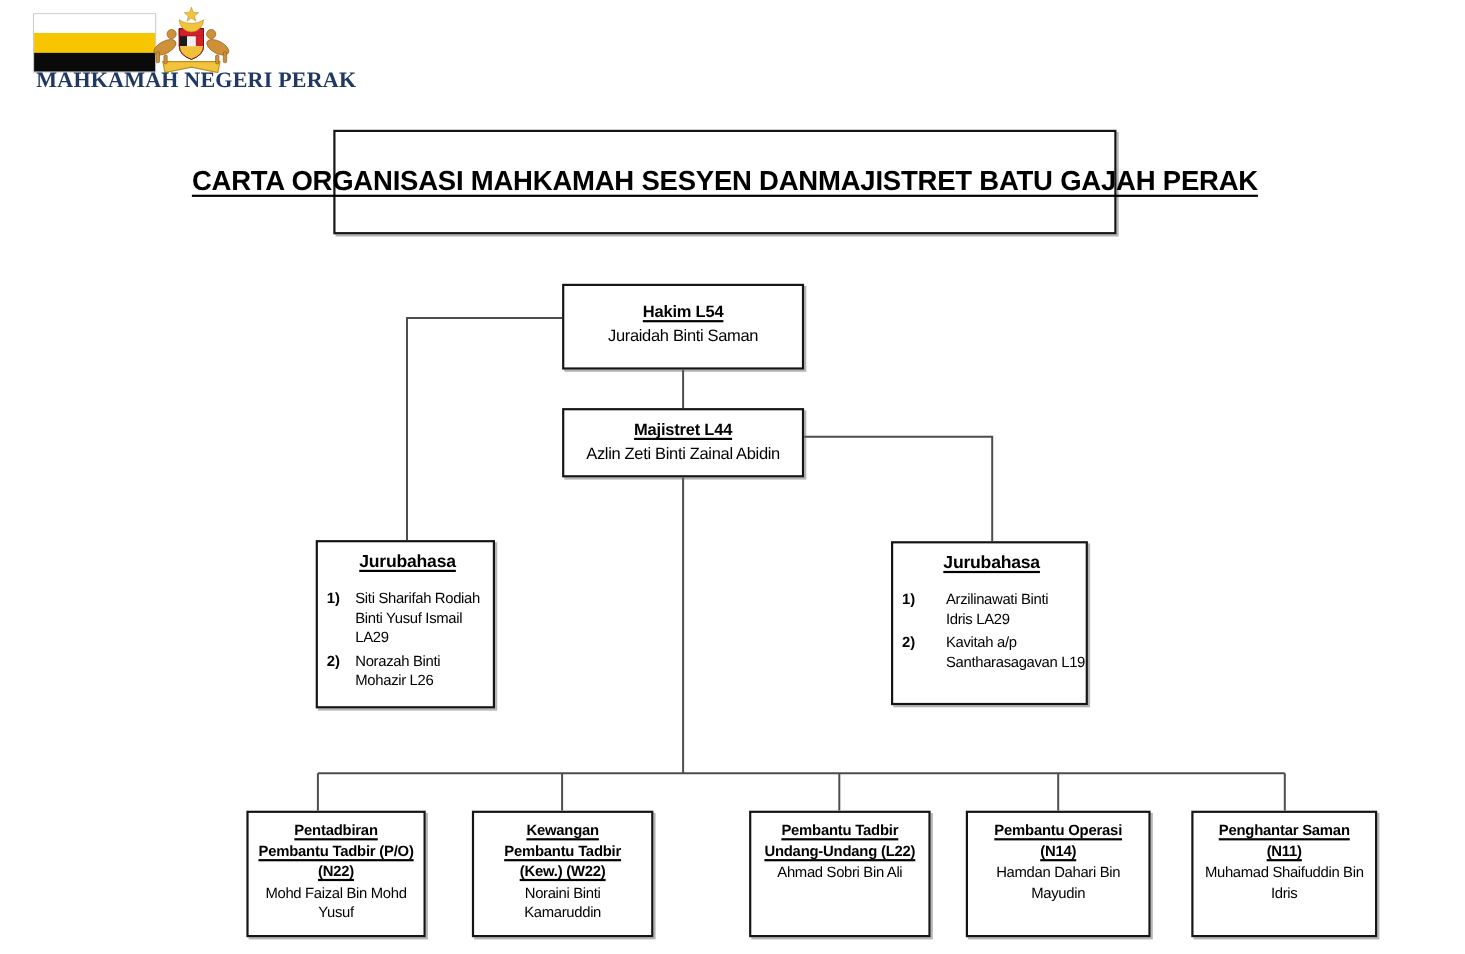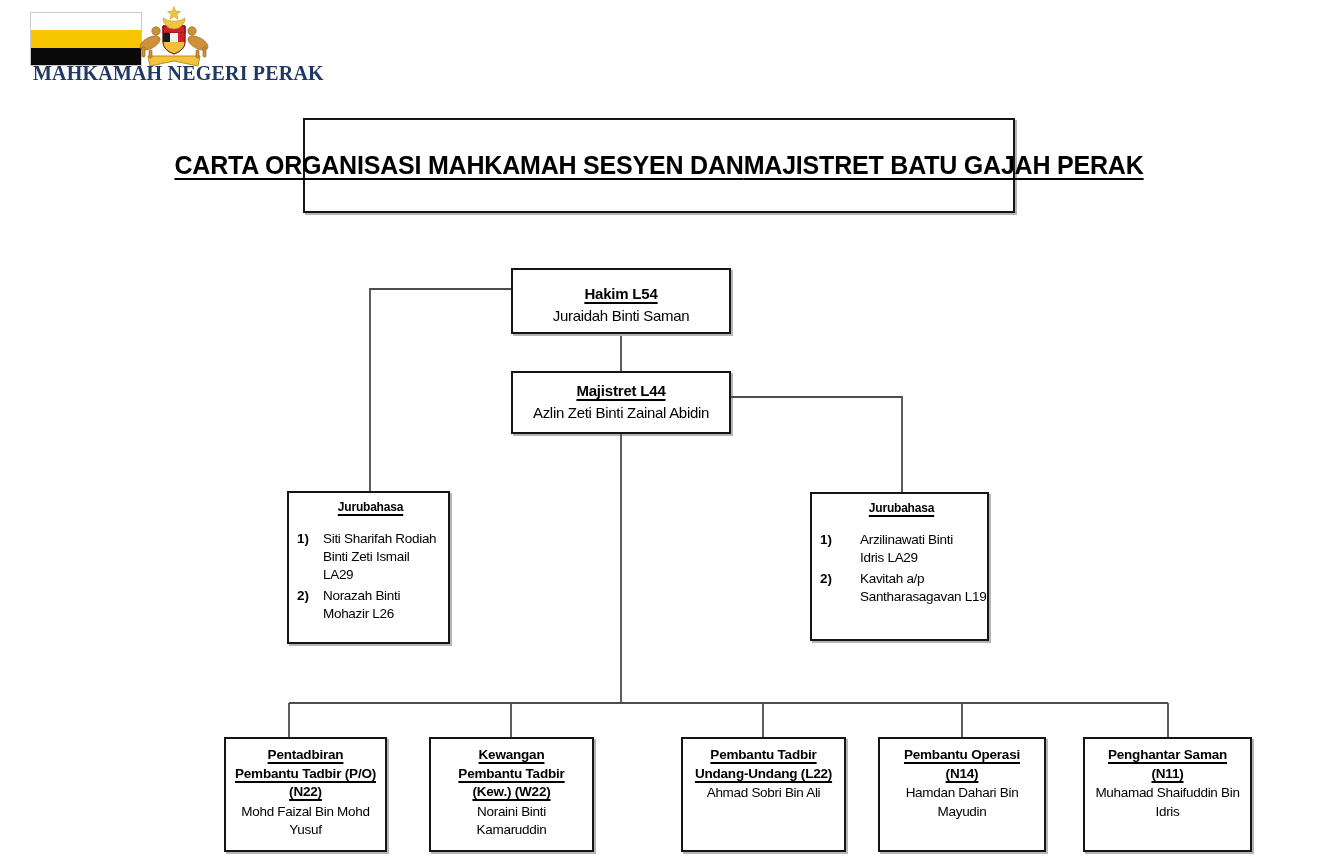--- a/index.html
+++ b/index.html
@@ -46,26 +46,26 @@
 
   
   .node { text-align:center; }
   .node-title {
     font-size:15px; font-weight:bold; letter-spacing:-0.2px;
     text-decoration:underline; text-decoration-thickness:1.5px; text-underline-offset:2.5px;
     white-space:pre; line-height:1.32;
   }
   .node-name { font-size:15px; letter-spacing:-0.3px; white-space:pre; line-height:1.32; margin-top:2px; }
 
-  .hakim     { left:511px; top:268px; width:220px; height:66px; padding-top:14px; }
+  .hakim     { left:511px; top:258px; width:220px; height:78px; padding-top:14px; }
   .majistret { left:511px; top:371px; width:220px; height:63px; padding-top:8px; }
 
   
   .jb { text-align:left; padding:7px 4px 0 8px; }
-  .jb .node-title { display:block; text-align:center; font-size:12px; margin-bottom:14px; }
+  .jb .node-title { display:block; text-align:center; font-size:16px; margin-bottom:14px; }
   .jb-left  { left:287px; top:491px; width:163px; height:153px; }
   .jb-right { left:810px; top:492px; width:179px; height:149px; }
   .jb-row { display:flex; margin-top:3px; }
   .jb-num { font-weight:bold; font-size:13.5px; flex:0 0 auto; line-height:1.34; }
   .jb-left  .jb-num { width:26px; }
   .jb-right .jb-num { width:40px; }
   .jb-text { font-size:13.5px; letter-spacing:-0.3px; white-space:pre; line-height:1.34; }
 
   
   .staff { top:737px; height:115px; padding-top:7px; }
@@ -148,21 +148,21 @@
   <div class="box node majistret">
     <div class="node-title">Majistret L44</div>
     <div class="node-name">Azlin Zeti Binti Zainal Abidin</div>
   </div>
 
   <div class="box node jb jb-left">
     <div class="node-title">Jurubahasa</div>
     <div class="jb-row">
       <span class="jb-num">1)</span>
       <span class="jb-text">Siti Sharifah Rodiah
-Binti Zeti Ismail
+Binti Yusuf Ismail
 LA29</span>
     </div>
     <div class="jb-row">
       <span class="jb-num">2)</span>
       <span class="jb-text">Norazah Binti
 Mohazir L26</span>
     </div>
   </div>
 
   <div class="box node jb jb-right">

